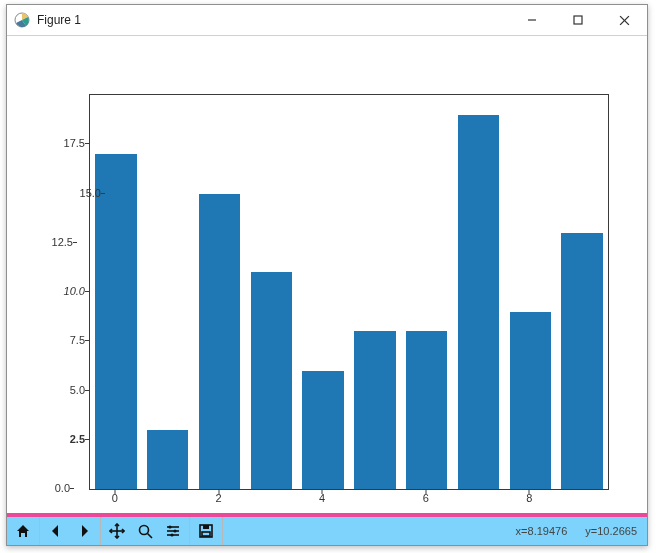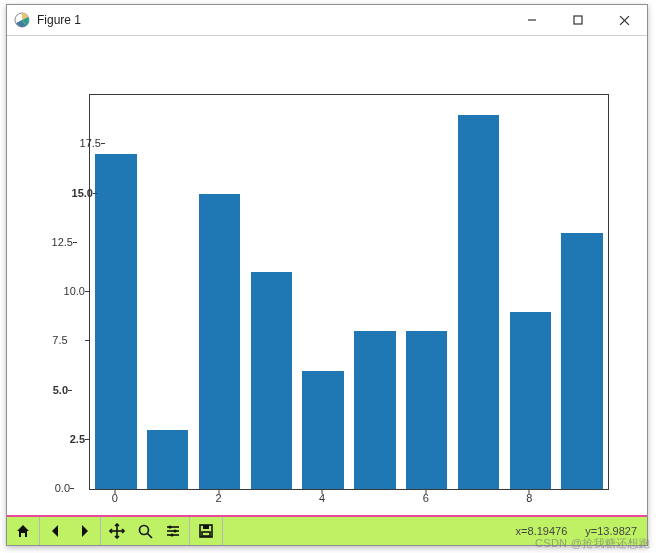--- a/index.html
+++ b/index.html
@@ -120,22 +120,22 @@
     position: absolute;
     left: 50%; top: -2px;
     width: 1px; height: 4px;
     background:#3a3a3a;
     transform: translateX(-50%);
   }
 
   
   .toolbar {
     height: 28px;
-    border-top: 2px solid #ec4899;
-    background: #bef264;
+    border-top: 4px solid #ec4899;
+    background: #7dd3fc;
     display: flex;
     align-items: stretch;
   }
   .tb-group {
     display: flex;
     align-items: stretch;
     border-right: 1px solid #b8b8b8;
     padding: 0 2px;
   }
   .tb-btn {
@@ -216,26 +216,26 @@
             <div class="bar" style="left: 264.18px; width: 41.44px; height: 157.6px; background: rgb(31, 119, 180);"></div>
             <div class="bar" style="left: 315.98px; width: 41.44px; height: 157.6px; background: rgb(31, 119, 180);"></div>
             <div class="bar" style="left: 367.78px; width: 41.44px; height: 374.3px; background: rgb(31, 119, 180);"></div>
             <div class="bar" style="left: 419.58px; width: 41.44px; height: 177.3px; background: rgb(31, 119, 180);"></div>
             <div class="bar" style="left: 471.38px; width: 41.44px; height: 256.1px; background: rgb(31, 119, 180);"></div>
           </div>
       </div>
       <div id="yticks">
           <div class="ytick" style="top: 452px; left: 13px; width: 50px;">0.0<div class="tickmark"></div></div>
           <div class="ytick" style="top: 402.75px; left: 28px; width: 50px; font-weight: bold;">2.5<div class="tickmark"></div></div>
-          <div class="ytick" style="top: 353.5px; left: 11px; width: 50px; font-weight: bold;">5.0<div class="tickmark"></div></div>
-          <div class="ytick" style="top: 304.25px; left: 28px; width: 50px; text-align: center;">7.5<div class="tickmark"></div></div>
-          <div class="ytick" style="top: 255px; left: 28px; width: 50px;">10.0<div class="tickmark"></div></div>
+          <div class="ytick" style="top: 353.5px; left: 28px; width: 50px;">5.0<div class="tickmark"></div></div>
+          <div class="ytick" style="top: 304.25px; left: 28px; width: 50px;">7.5<div class="tickmark"></div></div>
+          <div class="ytick" style="top: 255px; left: 28px; width: 50px; font-style: italic;">10.0<div class="tickmark"></div></div>
           <div class="ytick" style="top: 205.75px; left: 16px; width: 50px;">12.5<div class="tickmark"></div></div>
-          <div class="ytick" style="top: 156.5px; left: 36px; width: 50px; font-weight: bold;">15.0<div class="tickmark"></div></div>
-          <div class="ytick" style="top: 107.25px; left: 44px; width: 50px;">17.5<div class="tickmark"></div></div>
+          <div class="ytick" style="top: 156.5px; left: 44px; width: 50px;">15.0<div class="tickmark"></div></div>
+          <div class="ytick" style="top: 107.25px; left: 28px; width: 50px;">17.5<div class="tickmark"></div></div>
         </div>
       <div id="xticks">
           <div class="xtick" style="left: 107.9px; top: 456px;">0<div class="tickmark"></div></div>
           <div class="xtick" style="left: 211.5px; top: 456px;">2<div class="tickmark"></div></div>
           <div class="xtick" style="left: 315.1px; top: 456px;">4<div class="tickmark"></div></div>
           <div class="xtick" style="left: 418.7px; top: 456px;">6<div class="tickmark"></div></div>
           <div class="xtick" style="left: 522.3px; top: 456px;">8<div class="tickmark"></div></div>
         </div>
     </div>
 
@@ -294,21 +294,20 @@
               <rect x="5" y="2" width="6" height="4" fill="#111" stroke="none"></rect>
               <rect x="4" y="9" width="8" height="4"></rect>
             </svg>
         </div>
       </div>
       <div class="tb-status">
         <span>
           <span>x=</span><span>8.19476</span>
         </span>
         <span>
-          <span>y=</span><span>13.9827</span>
+          <span>y=</span><span>10.2665</span>
         </span>
       </div>
     </div>
 
   </div>
 
-  <div class="watermark">CSDN @抢我糖还想跑</div>
 </div>
 
 </body></html>

